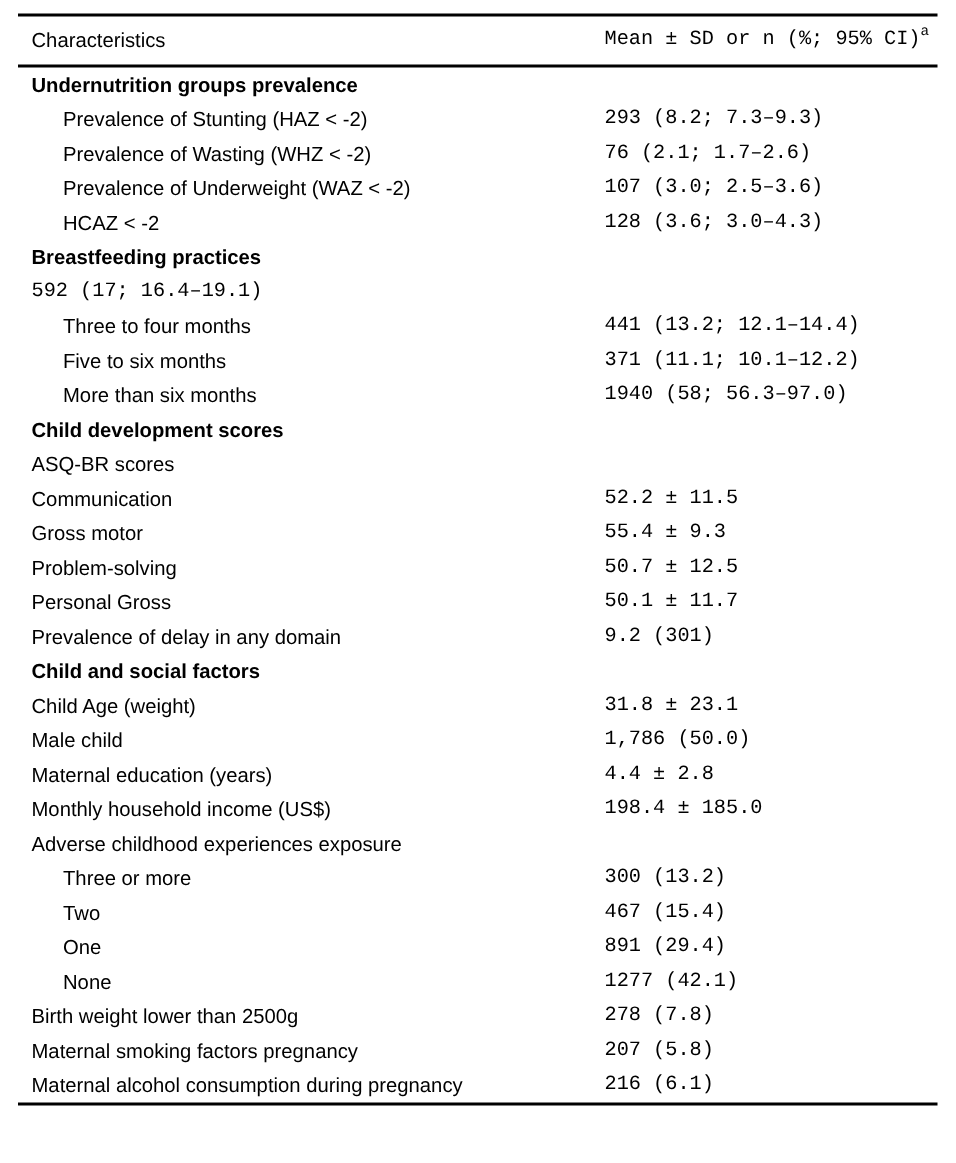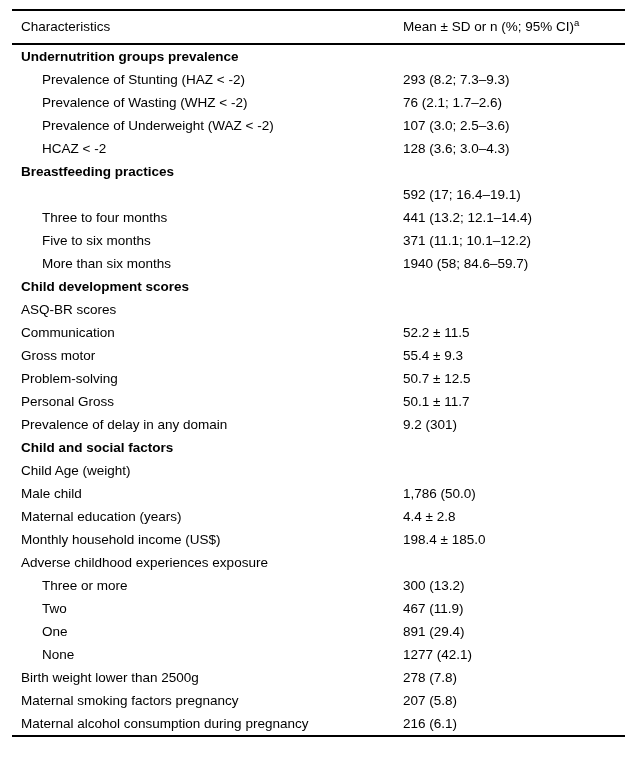--- a/index.html
+++ b/index.html
@@ -28,29 +28,29 @@
     border-bottom: 2.5px solid #000;
     font-size: 13.5px;
     line-height: 16px;
   }
   .row {
     display: flex;
     align-items: flex-start;
     padding: 3px 0 3px 9px;
     font-size: 13.5px;
     line-height: 17px;
-    justify-content: flex-end;
   }
   .col-label {
     flex: 1 1 auto;
     padding-right: 8px;
   }
   .col-value {
     flex: 0 0 auto;
     width: 222px;
+    font-family: Liberation Mono, monospace;
   }
   .row.section .col-label {
     font-weight: bold;
   }
   .row.indent .col-label {
     padding-left: 21px;
   }
   sup {
     font-size: 9.5px;
     line-height: 0;
@@ -98,21 +98,21 @@
         <div class="row indent">
           <div class="col-label">Three to four months</div>
           <div class="col-value">441 (13.2; 12.1–14.4)</div>
         </div>
         <div class="row indent">
           <div class="col-label">Five to six months</div>
           <div class="col-value">371 (11.1; 10.1–12.2)</div>
         </div>
         <div class="row indent">
           <div class="col-label">More than six months</div>
-          <div class="col-value">1940 (58; 84.6–59.7)</div>
+          <div class="col-value">1940 (58; 56.3–97.0)</div>
         </div>
         <div class="row section">
           <div class="col-label">Child development scores</div>
           <div class="col-value"></div>
         </div>
         <div class="row plain">
           <div class="col-label">ASQ-BR scores</div>
           <div class="col-value"></div>
         </div>
         <div class="row plain">
@@ -134,20 +134,21 @@
         <div class="row plain">
           <div class="col-label">Prevalence of delay in any domain</div>
           <div class="col-value">9.2 (301)</div>
         </div>
         <div class="row section">
           <div class="col-label">Child and social factors</div>
           <div class="col-value"></div>
         </div>
         <div class="row plain">
           <div class="col-label">Child Age (weight)</div>
+          <div class="col-value">31.8 ± 23.1</div>
         </div>
         <div class="row plain">
           <div class="col-label">Male child</div>
           <div class="col-value">1,786 (50.0)</div>
         </div>
         <div class="row plain">
           <div class="col-label">Maternal education (years)</div>
           <div class="col-value">4.4 ± 2.8</div>
         </div>
         <div class="row plain">
@@ -157,21 +158,21 @@
         <div class="row plain">
           <div class="col-label">Adverse childhood experiences exposure</div>
           <div class="col-value"></div>
         </div>
         <div class="row indent">
           <div class="col-label">Three or more</div>
           <div class="col-value">300 (13.2)</div>
         </div>
         <div class="row indent">
           <div class="col-label">Two</div>
-          <div class="col-value">467 (11.9)</div>
+          <div class="col-value">467 (15.4)</div>
         </div>
         <div class="row indent">
           <div class="col-label">One</div>
           <div class="col-value">891 (29.4)</div>
         </div>
         <div class="row indent">
           <div class="col-label">None</div>
           <div class="col-value">1277 (42.1)</div>
         </div>
         <div class="row plain">

